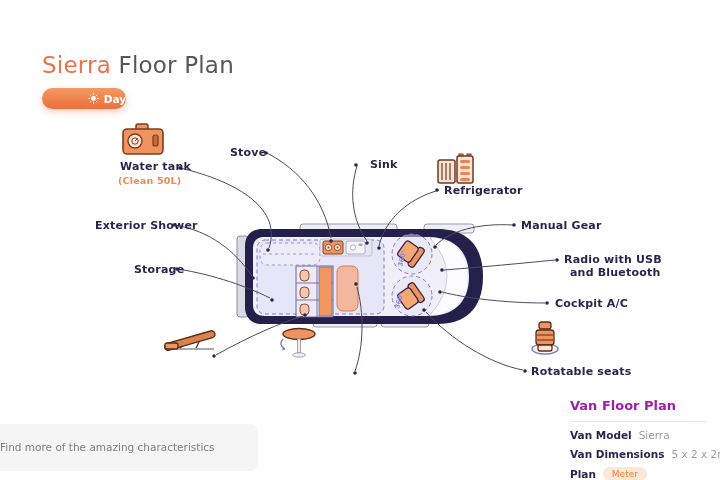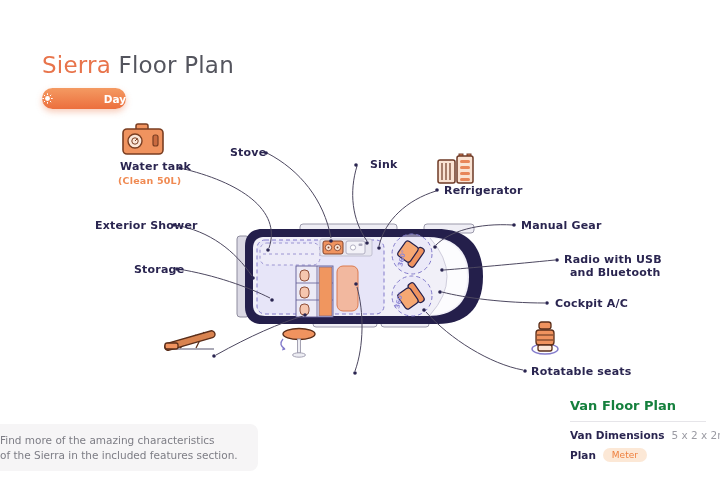--- a/index.html
+++ b/index.html
@@ -3,33 +3,33 @@
 <meta charset="utf-8">
 <style>
   html,body{margin:0;padding:0;background:#fff;}
   #stage{position:relative;width:720px;height:480px;background:#ffffff;overflow:hidden;
          font-family:"DejaVu Sans",sans-serif;margin-top:24px;}
   
   .title{position:absolute;left:42px;top:28px;font-size:23px;font-weight:400;color:#54555E;letter-spacing:.2px;}
   .title .accent{color:#E8744B;}
   .day-pill{position:absolute;left:42px;top:64px;width:84px;height:21px;border-radius:11px;
             background:linear-gradient(180deg,#F49A62,#EC6F3D);display:flex;align-items:center;
-            justify-content:space-between;gap:5px;color:#fff;font-size:10.5px;font-weight:bold;
+            justify-content:flex-end;gap:5px;color:#fff;font-size:10.5px;font-weight:bold;
             box-shadow:0 3px 6px rgba(236,111,61,.35);cursor:pointer;}
   
   .co{position:absolute;font-size:11px;font-weight:bold;color:#2A2550;letter-spacing:.2px;line-height:13px;}
   .co.sub{font-size:9.5px;color:#F08A52;font-weight:bold;}
   .icon{position:absolute;}
   
   .note{position:absolute;left:0;top:400px;width:258px;height:47px;background:#F6F5F6;
         border-radius:0 8px 8px 0;color:#7D7D85;font-size:10.5px;line-height:15px;
         display:flex;flex-direction:column;justify-content:center;box-sizing:border-box;}
   
   .panel{position:absolute;left:570px;top:374px;width:136px;}
-  .panel h3{margin:0;font-size:13px;font-weight:bold;color:#15803d;}
+  .panel h3{margin:0;font-size:13px;font-weight:bold;color:#a21caf;}
   .panel .divider{border:none;border-top:1px solid #E6E5E9;margin:8px 0 7px 0;}
   .panel .row{display:flex;align-items:center;gap:7px;margin-bottom:7px;font-size:10.5px;}
   .panel .row .lbl{font-weight:bold;color:#2A2550;white-space:nowrap;}
   .panel .row .val{color:#9B9BA3;white-space:nowrap;}
   .badge{background:#FCE8D6;color:#EE8140;font-size:9px;font-weight:normal;
          padding:2px 9px;border-radius:9px;cursor:pointer;}
   .watermark{position:absolute;left:612px;top:458px;font-size:12.5px;color:#8F8F8F;letter-spacing:.3px;}
   svg{display:block;}
   #diagram{position:absolute;left:0;top:0;}
 </style>
@@ -229,26 +229,29 @@
   <div class="co" style="left:134px;top:239px">Storage</div>
   <div class="co" style="left:564px;top:229px">
     <div>Radio with USB</div>
     <div style="padding-left:6px">and Bluetooth</div>
   </div>
   <div class="co" style="left:555px;top:273px">Cockpit A/C</div>
   <div class="co" style="left:531px;top:341px">Rotatable seats</div>
 
   <div class="note">
     <div>Find more of the amazing characteristics</div>
-    <div>of the Sierra in the included features section.</div>
   </div>
 
   <div class="panel">
     <h3>Van Floor Plan</h3>
     <hr class="divider">
+    <div class="row">
+      <span class="lbl">Van Model</span>
+      <span class="val">Sierra</span>
+    </div>
     <div class="row">
       <span class="lbl">Van Dimensions</span>
       <span class="val">5 x 2 x 2m</span>
     </div>
     <div class="row">
       <span class="lbl">Plan</span>
       <span class="badge">Meter</span>
     </div>
   </div>
 

